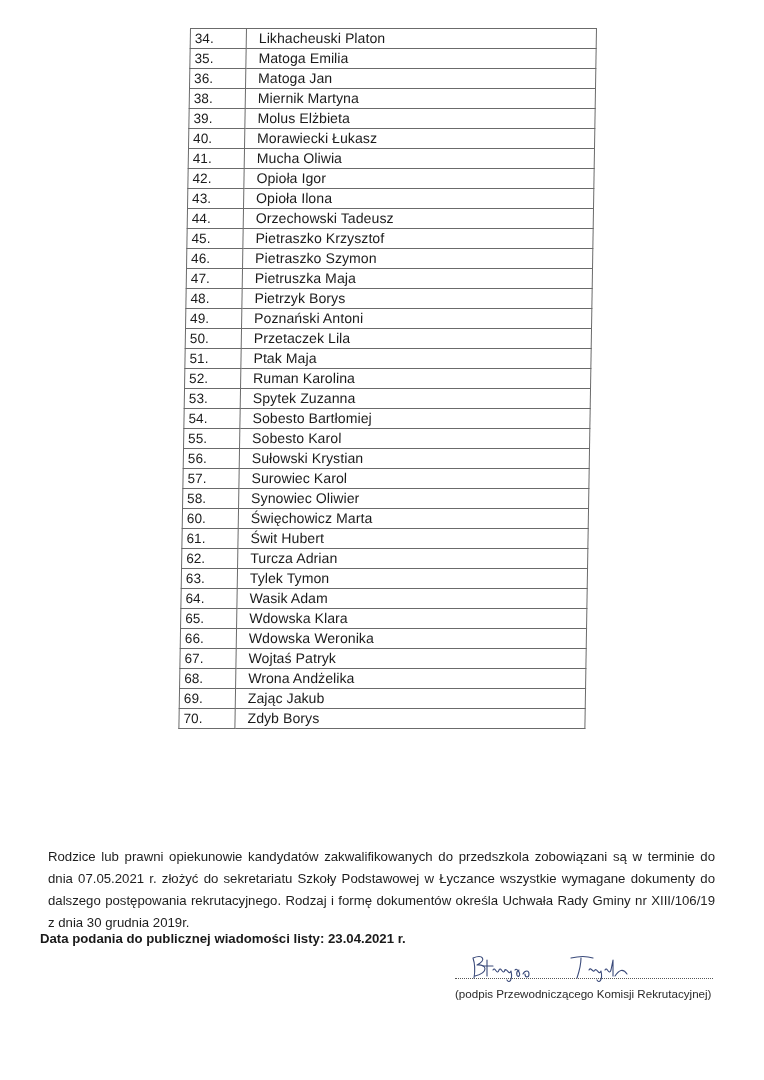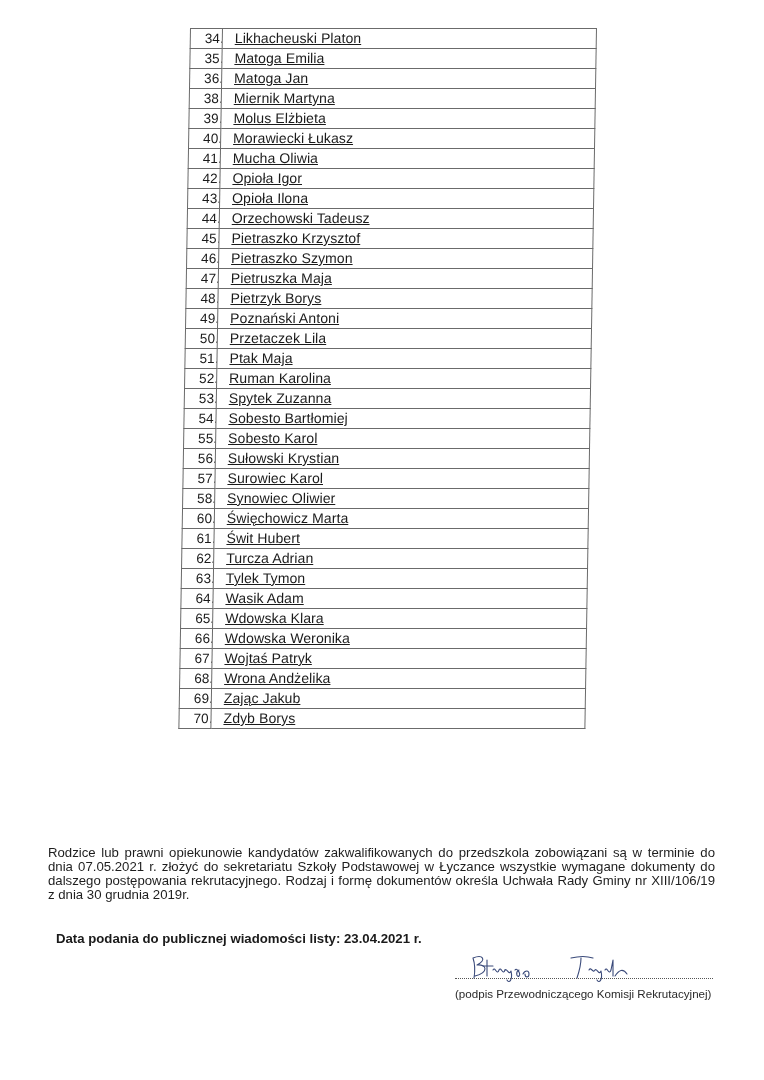--- a/index.html
+++ b/index.html
@@ -33,44 +33,43 @@
       height: 19.8px;
       padding: 0;
       font-size: 14px;
       line-height: 19px;
       vertical-align: middle;
       white-space: nowrap;
       overflow: hidden;
       letter-spacing: 0.1px;
     }
     table.roster td.num {
-      width: 32px;
-      padding-left: 14px;
+      width: 56px;
+      padding-left: 4px;
       box-sizing: border-box;
       font-size: 13.5px;
     }
     table.roster td.name {
       padding-left: 12px;
       box-sizing: border-box;
-      text-decoration: underline;
     }
     .paragraph {
       position: absolute;
       left: 48px;
       top: 833px;
       width: 667px;
       font-size: 13.2px;
-      line-height: 14px;
+      line-height: 22px;
       text-align: justify;
       text-align-last: left;
       color: #1e1e1e;
     }
     .publish-date {
       position: absolute;
-      left: 56px;
+      left: 40px;
       top: 931px;
       font-size: 13.2px;
       font-weight: bold;
       color: #1a1a1a;
     }
     .signature-block {
       position: absolute;
       left: 455px;
       top: 950px;
       width: 262px;

